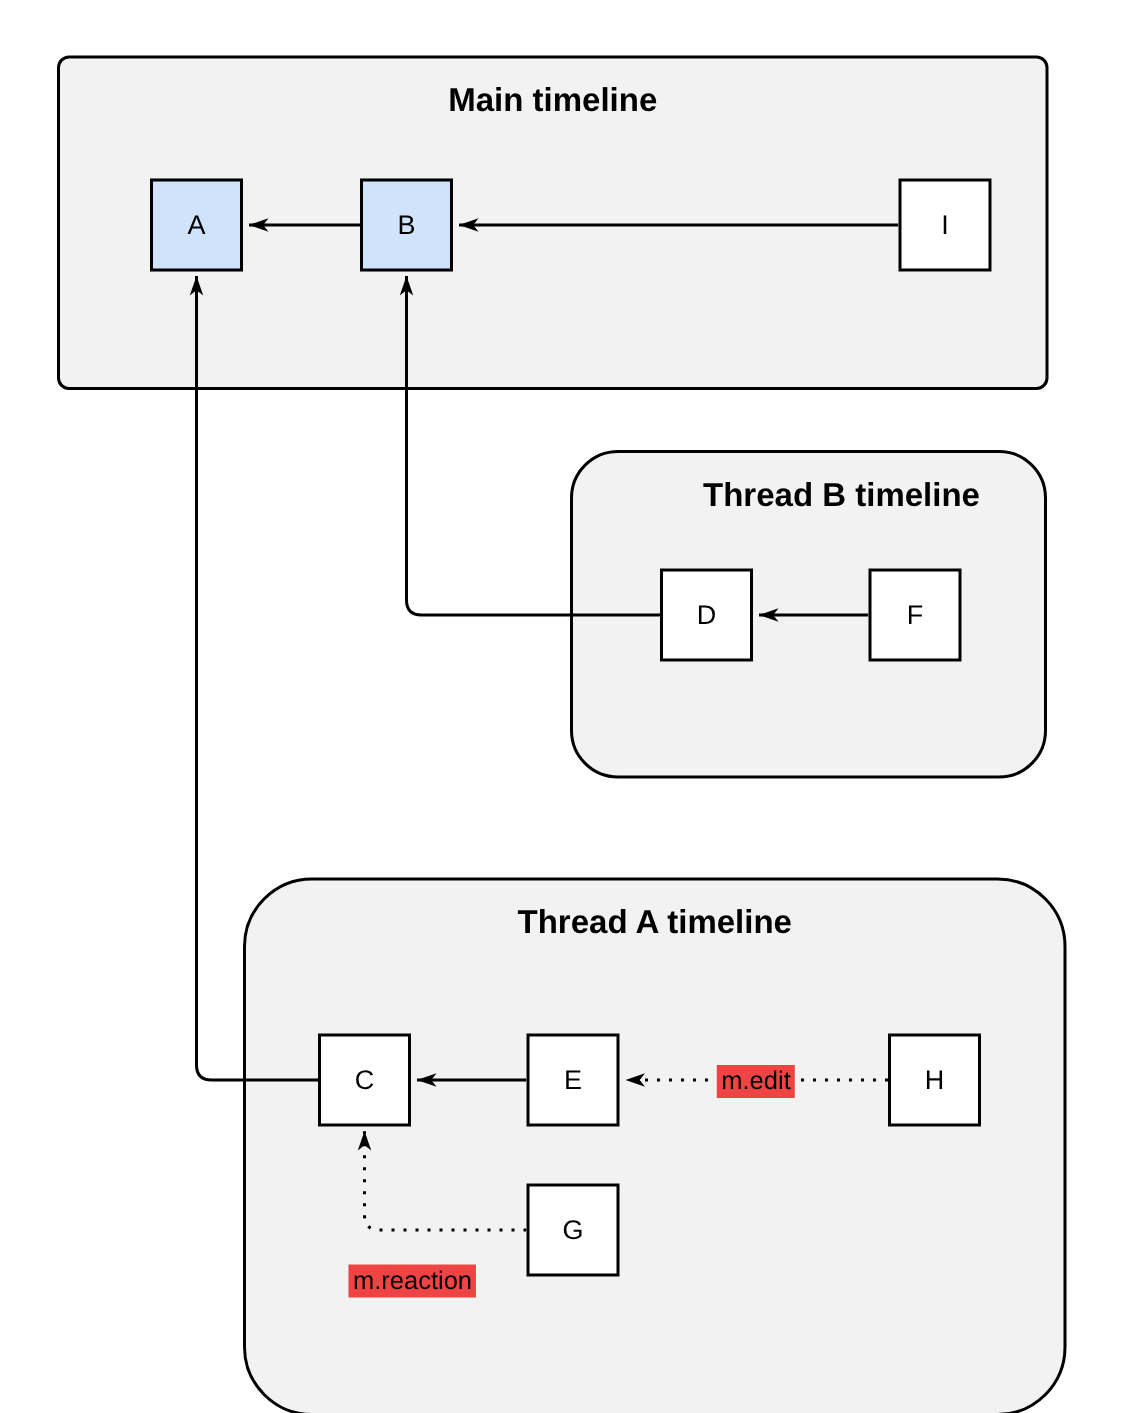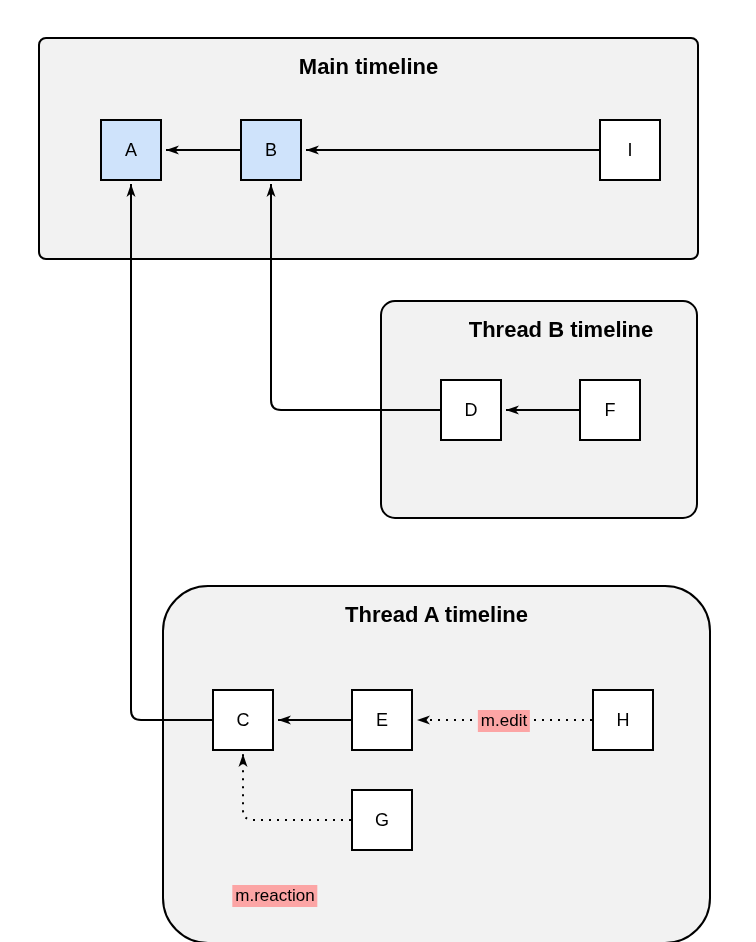--- a/index.html
+++ b/index.html
@@ -53,38 +53,38 @@
     display: flex;
     align-items: center;
     justify-content: center;
     font-size: 18px;
     color: #000000;
     z-index: 3;
   }
   .edge-label {
     position: absolute;
     transform: translate(-50%, -50%);
-    background: #fca5a5;
+    background: #ef4444;
     padding: 1px 3px;
     font-size: 17px;
     color: #000000;
     white-space: nowrap;
     z-index: 4;
   }
 </style>
 </head>
 <body>
 
 <div class="canvas">
 
   <div class="tl-box" style="left:38px; top:37px; width:661px; height:223px; border-radius:8px;">
     <div class="tl-title">Main timeline</div>
   </div>
 
-  <div class="tl-box" style="left:380px; top:300px; width:318px; height:219px; border-radius:15px;padding-left:44px;">
+  <div class="tl-box" style="left:380px; top:300px; width:318px; height:219px; border-radius:32px;padding-left:44px;">
     <div class="tl-title">Thread B timeline</div>
   </div>
 
   <div class="tl-box" style="left:162px; top:540px; width:549px; height:359px; border-radius:46px;margin-top:45px;">
     <div class="tl-title">Thread A timeline</div>
   </div>
 
   <svg class="edge-layer" width="756" height="942" viewBox="0 0 756 942">
     <defs>
       <marker id="arrow" markerUnits="userSpaceOnUse" markerWidth="15" markerHeight="10" refX="14" refY="5" orient="auto">
@@ -123,15 +123,15 @@
     <span>E</span>
   </div>
   <div class="node" style="left: 592px; top: 689px; background: rgb(255, 255, 255);">
     <span>H</span>
   </div>
   <div class="node" style="left: 351px; top: 789px; background: rgb(255, 255, 255);">
     <span>G</span>
   </div>
 
   <div class="edge-label" style="left:504px; top:721px;">m.edit</div>
-  <div class="edge-label" style="left:275px; top:896px;">m.reaction</div>
+  <div class="edge-label" style="left:275px; top:854px;">m.reaction</div>
 
 </div>
 
 </body></html>

